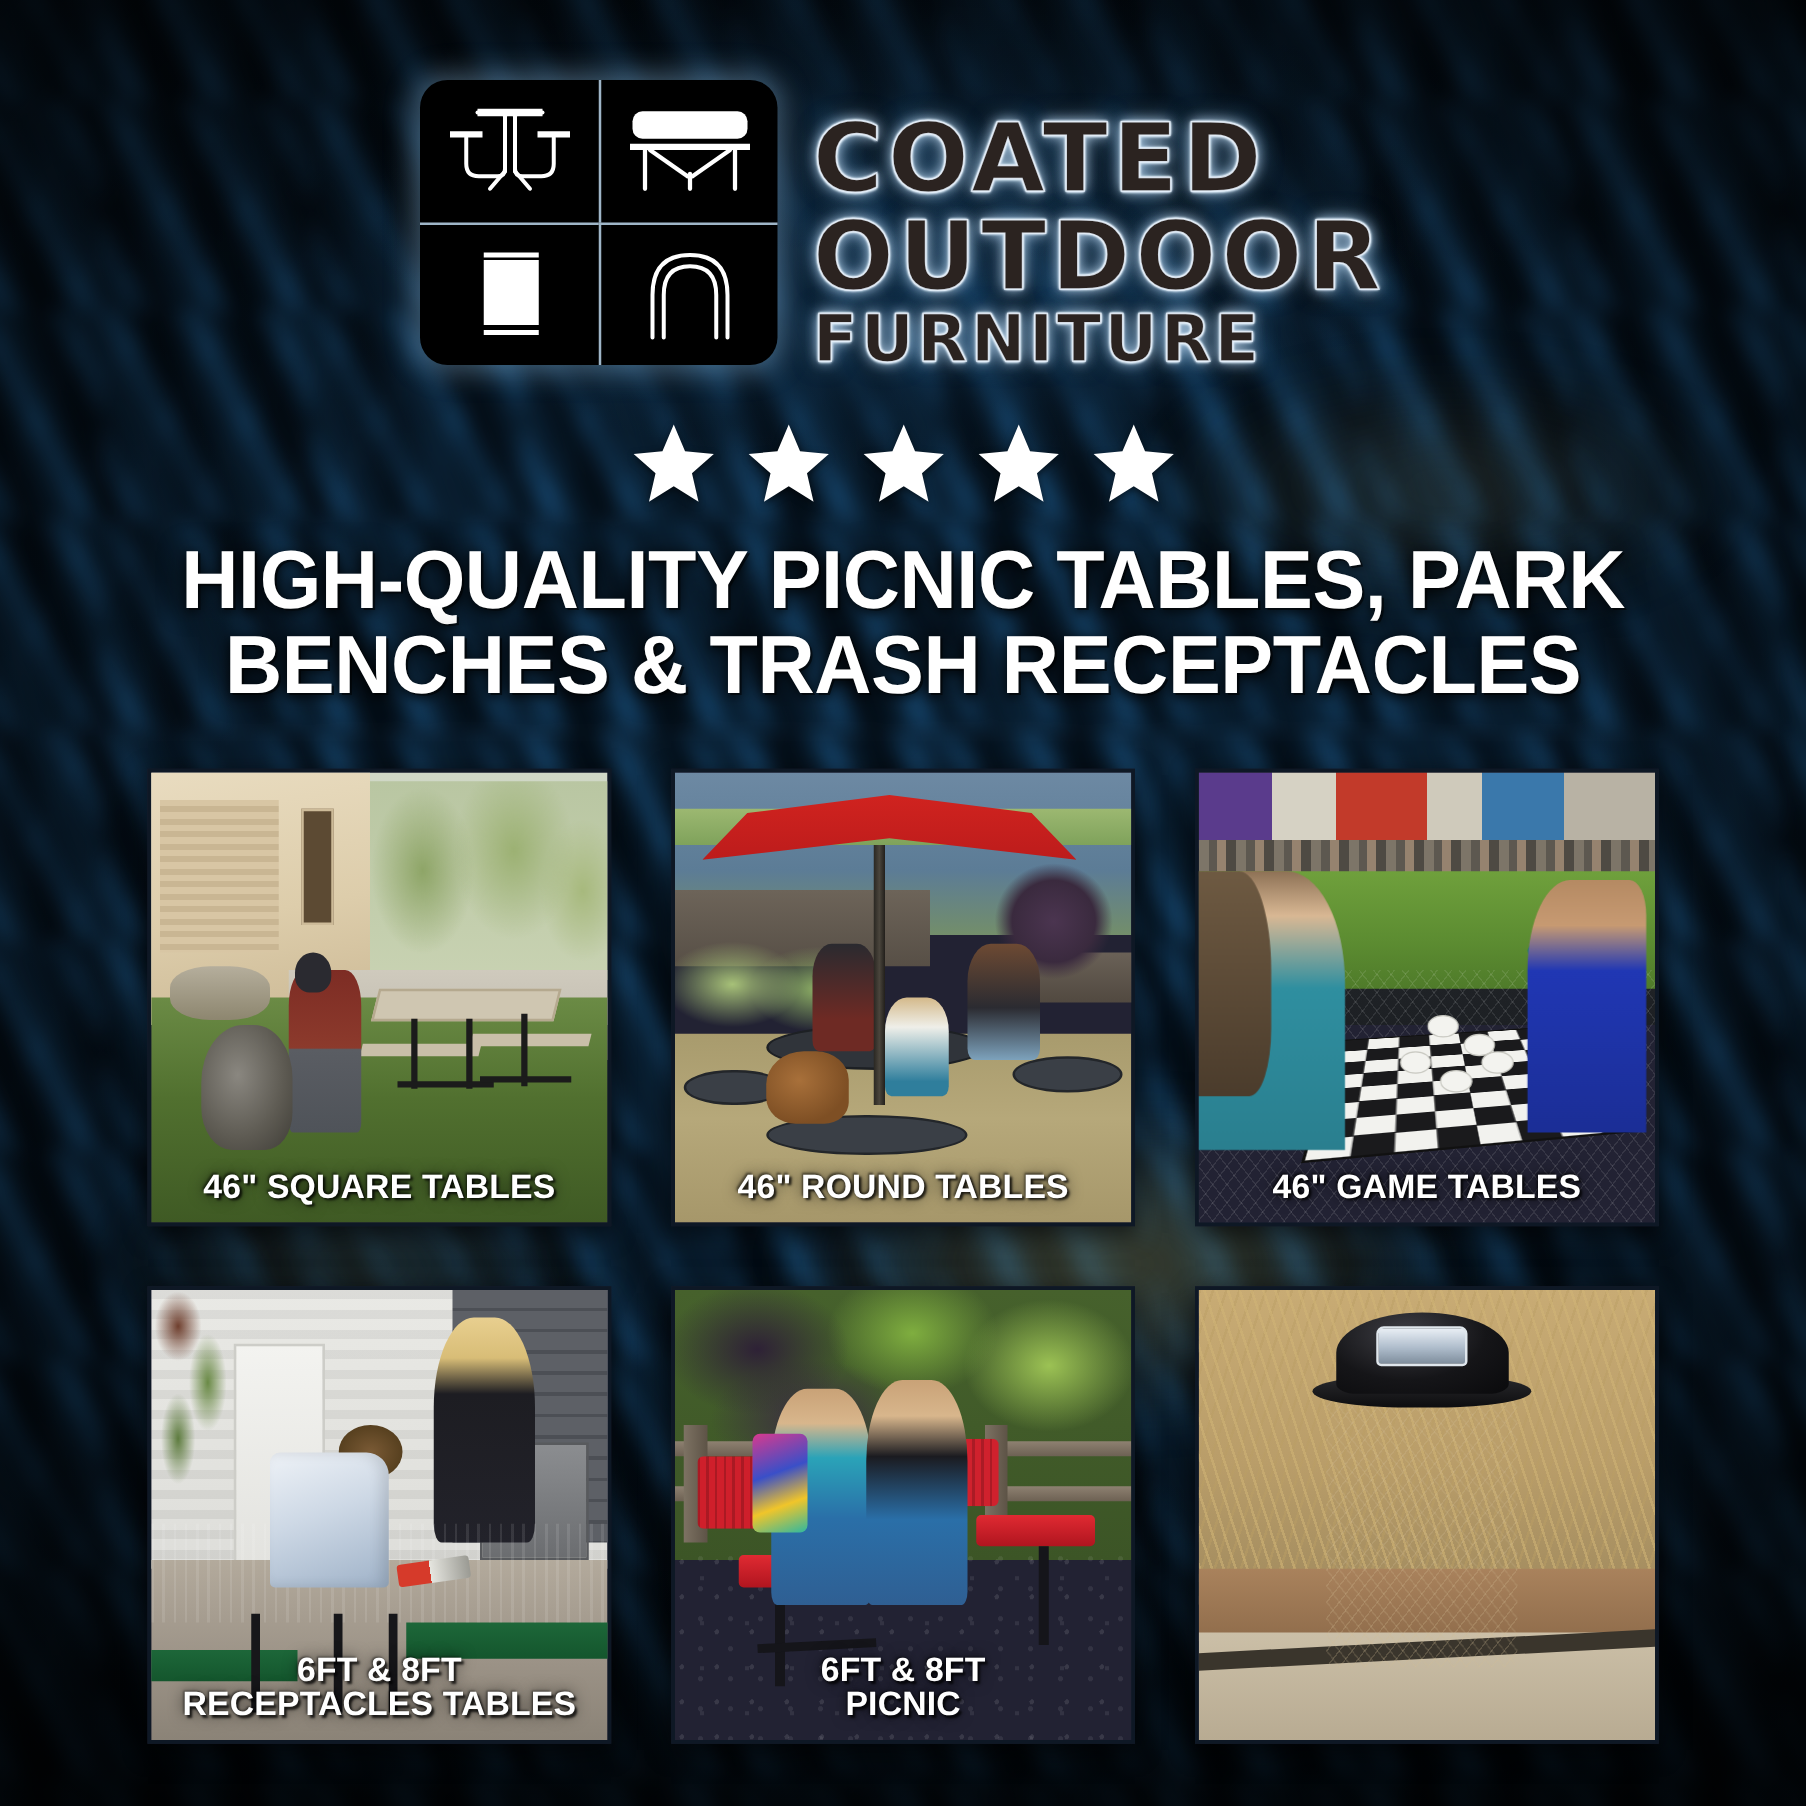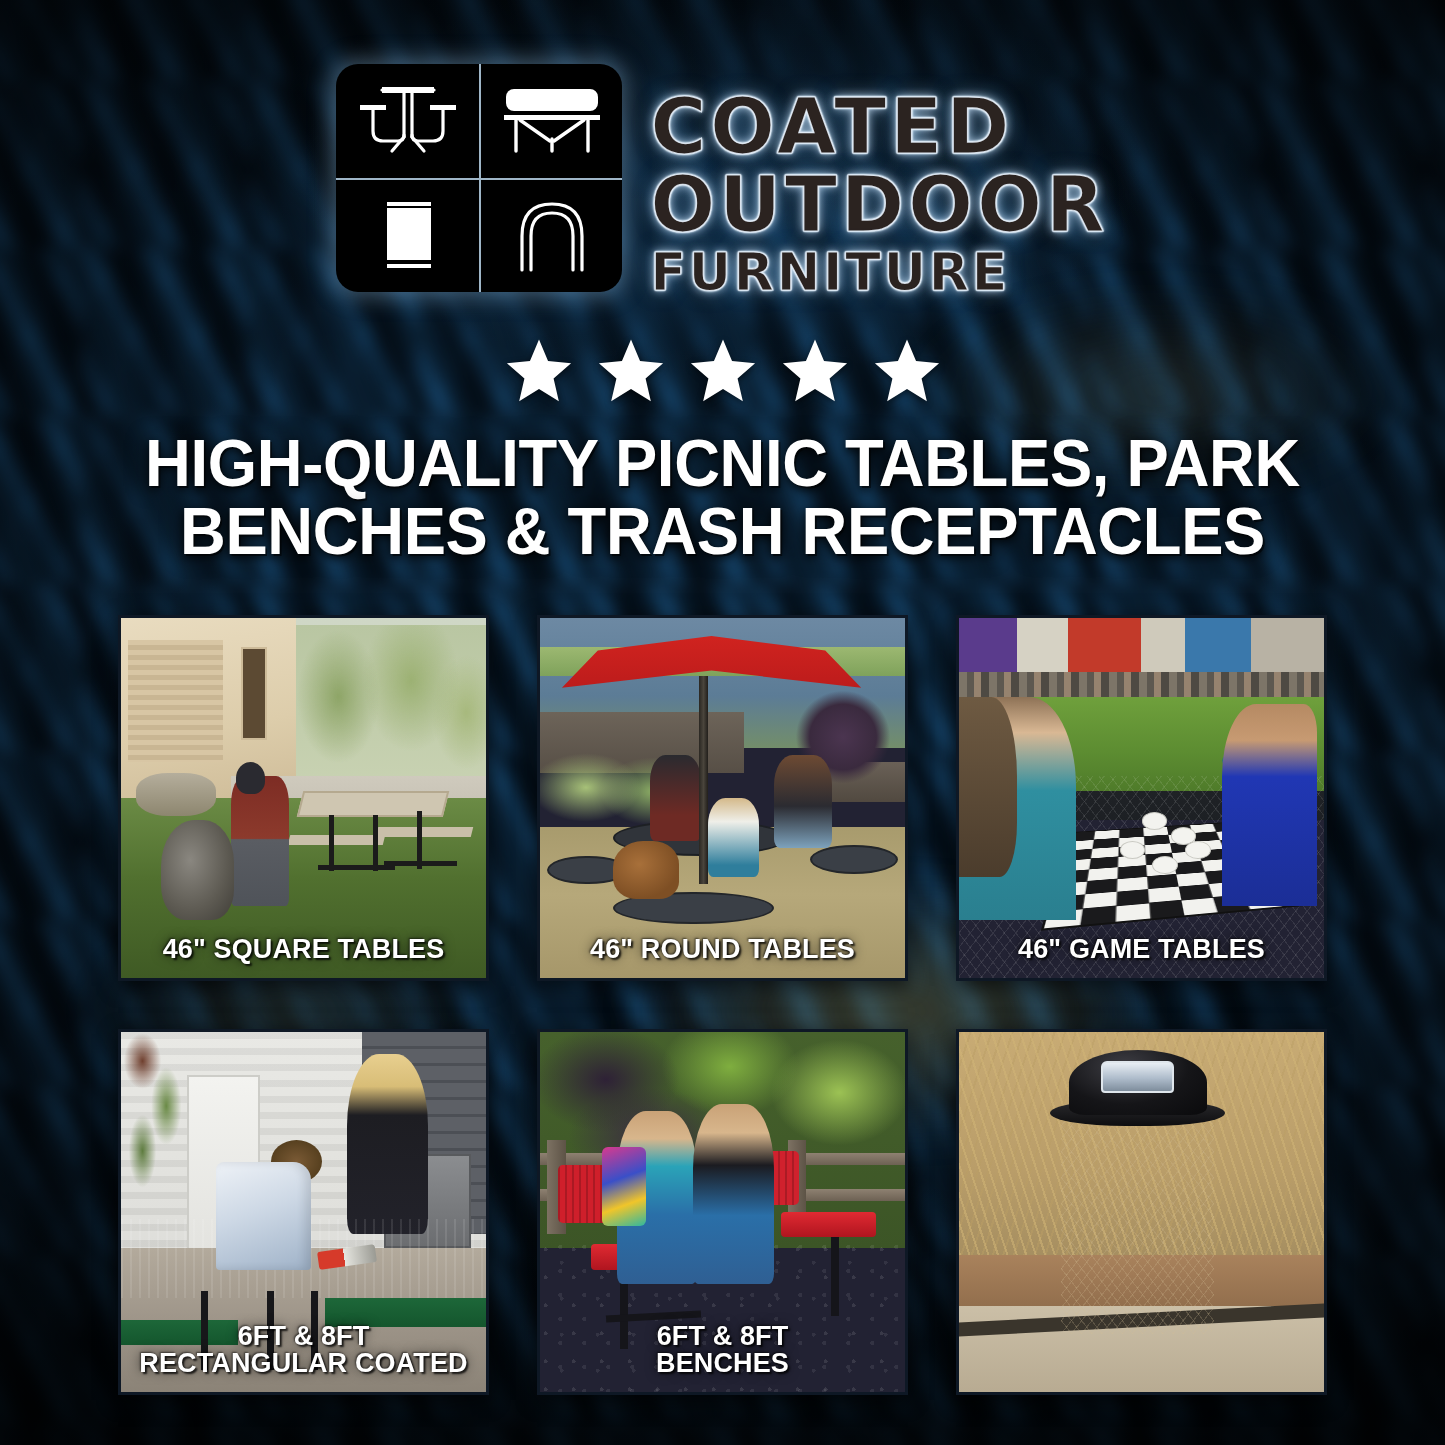--- a/index.html
+++ b/index.html
@@ -617,21 +617,21 @@
         <div class="t4-bench2"></div>
         <div class="t4-table"></div>
         <div class="t4-leg" style="left:22%;top:72%;width:7px;height:22%;"></div>
         <div class="t4-leg" style="left:40%;top:72%;width:7px;height:22%;"></div>
         <div class="t4-leg" style="left:52%;top:72%;width:7px;height:22%;"></div>
         <div class="t4-bag"></div>
         <div class="t4-tool"></div>
       </div>
       <div class="caption">
         <span class="cap-l">6FT &amp; 8FT</span>
-        <span class="cap-l">RECTANGULAR COATED</span>
+        <span class="cap-l">RECEPTACLES TABLES</span>
       </div>
     </div>
 
     <div class="tile">
       <div class="scene">
         <div class="sky t5-fol"></div>
         <div class="t5-fence">
           <div class="t5-rail" style="top:14%;height:13%;"></div>
           <div class="t5-rail" style="top:52%;height:13%;"></div>
           <div class="t5-post" style="left:68%;"></div>
@@ -644,21 +644,21 @@
         <div class="t5-bleg" style="left:22%;top:66%;width:8px;height:22%;"></div>
         <div class="t5-bleg" style="right:18%;top:57%;width:8px;height:22%;"></div>
         <div class="t5-bleg" style="left:18%;top:78%;width:26%;height:7px;transform:rotate(-3deg);"></div>
         <div class="t5-seat1"></div>
         <div class="t5-boy1"></div>
         <div class="t5-pack"></div>
         <div class="t5-boy2"></div>
       </div>
       <div class="caption">
         <span class="cap-l">6FT &amp; 8FT</span>
-        <span class="cap-l">BENCHES</span>
+        <span class="cap-l">PICNIC</span>
       </div>
     </div>
 
     <div class="tile">
       <div class="scene">
         <div class="sky t6-sky"></div>
         <div class="t6-grass"></div>
         <div class="t6-dirt"></div>
         <div class="ground t6-walk"></div>
         <div class="t6-edge"></div>

